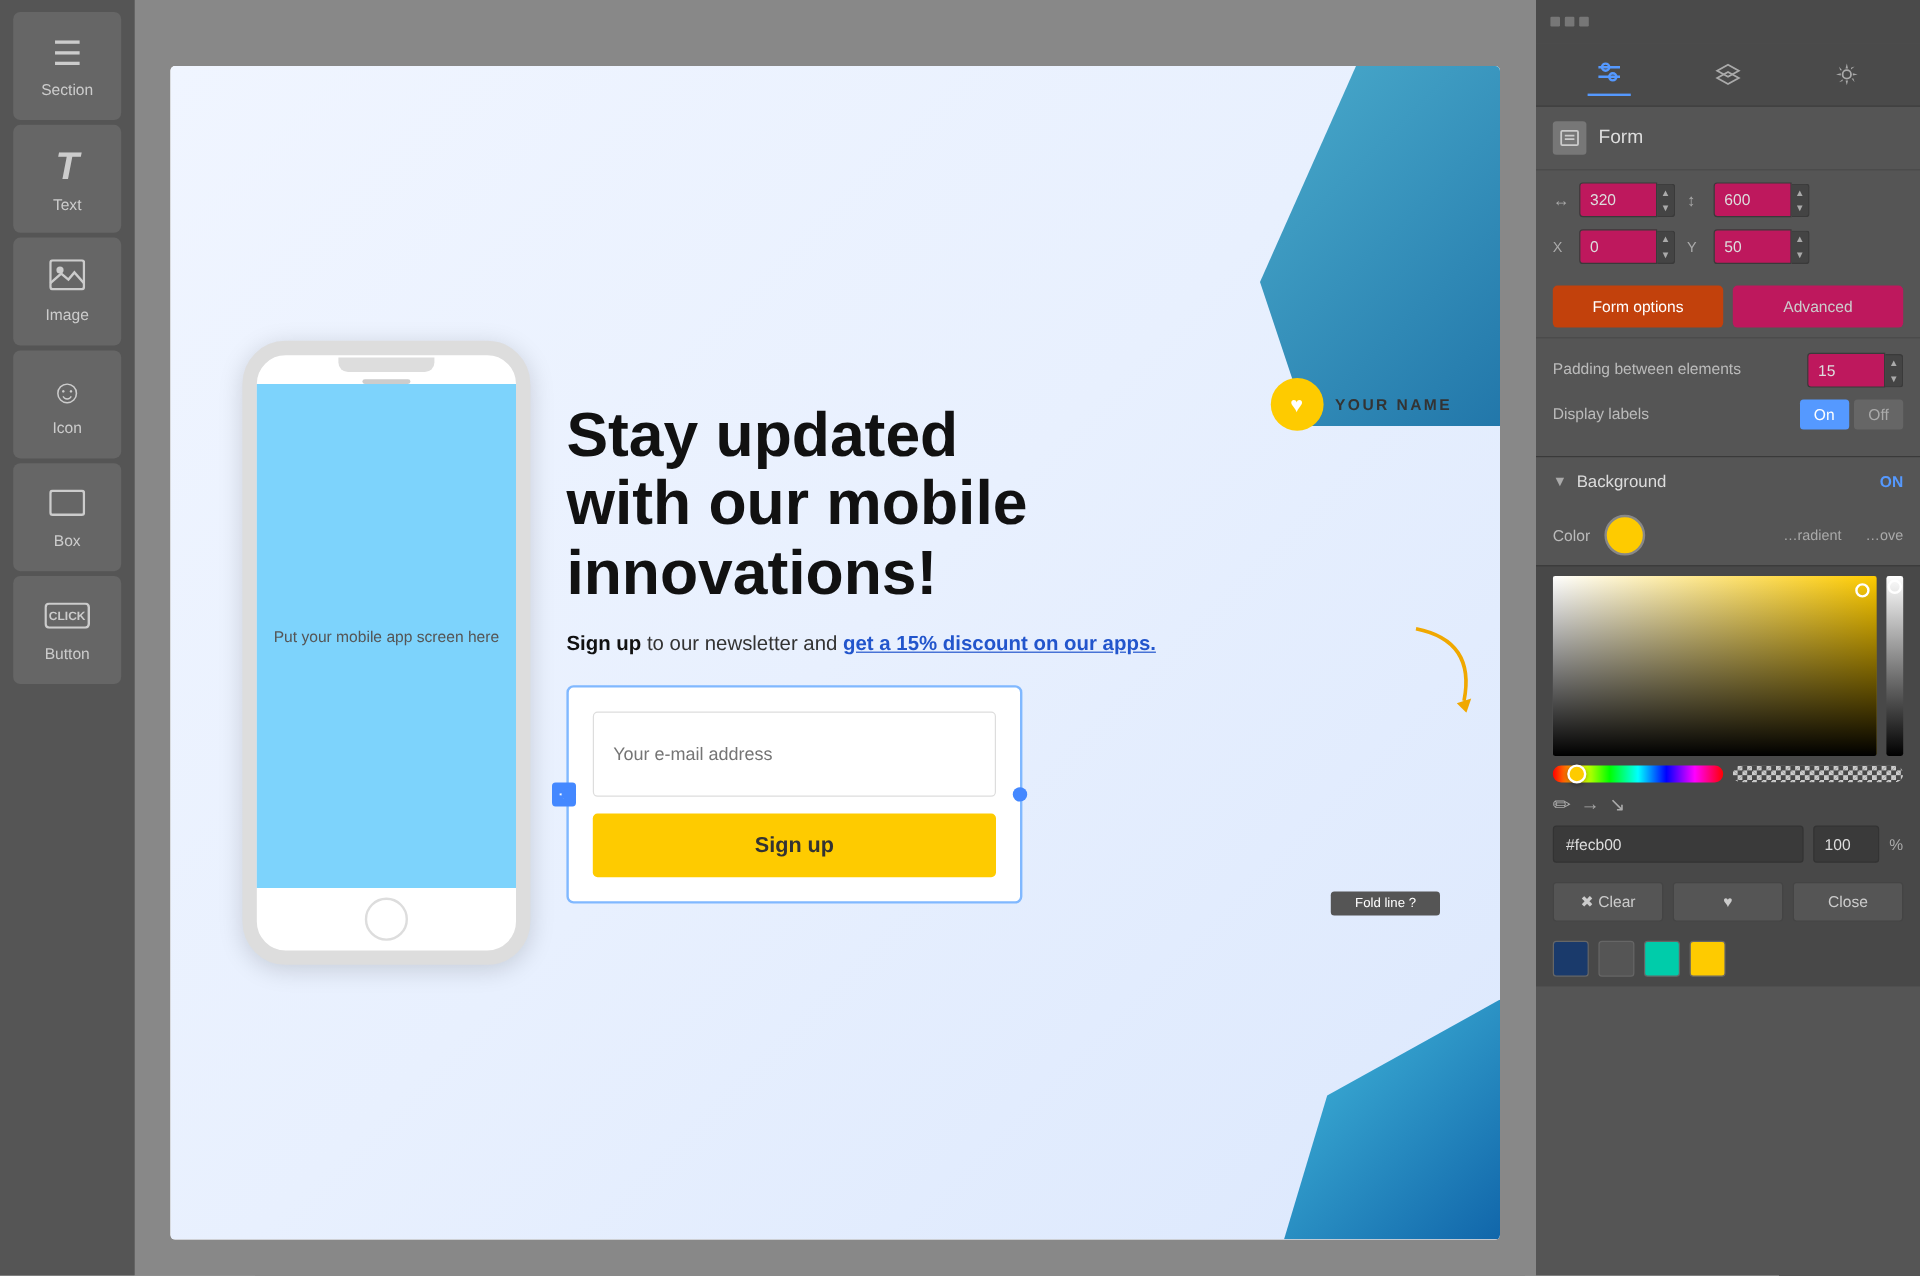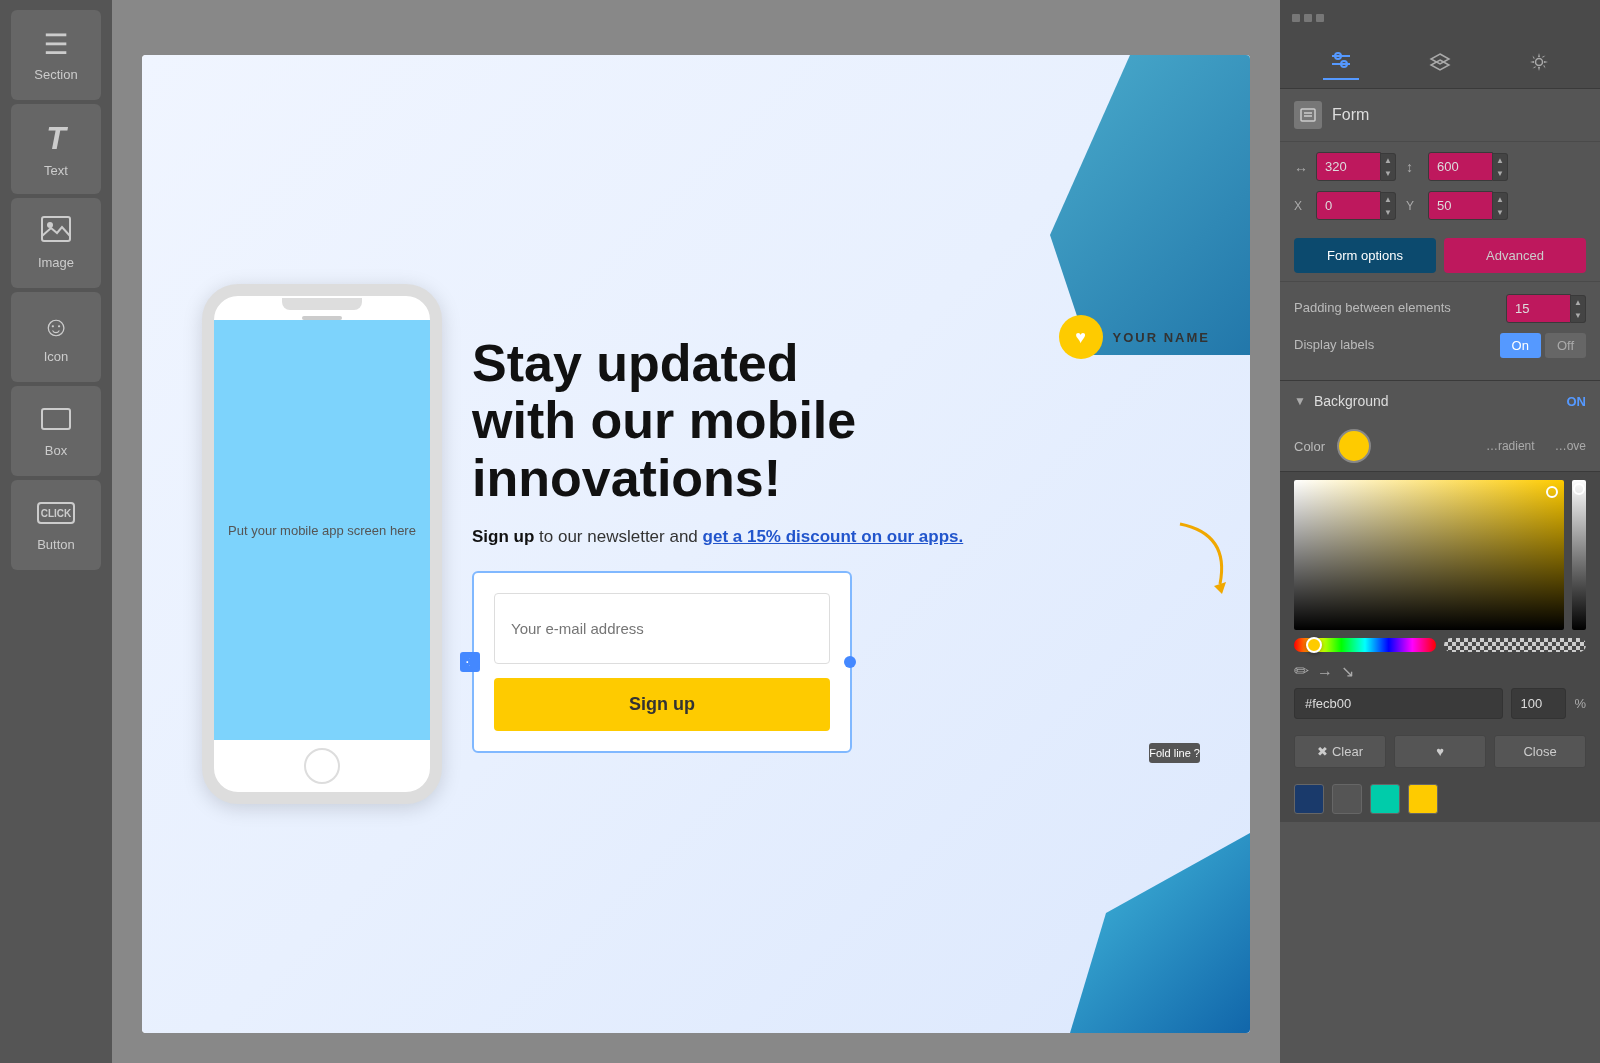--- a/index.html
+++ b/index.html
@@ -266,21 +266,21 @@
     }
 
     
     .fold-line {
       position: absolute;
       bottom: 30px;
       right: 50px;
       background: #555;
       color: white;
       font-size: 11px;
-      padding: 4px 0;
+      padding: 4px 20px;
       border-radius: 3px;
       display: flex;
       align-items: flex-end;
       gap: 4px;
     }
 
     
     .right-panel {
       width: 320px;
       background: #555;
@@ -419,21 +419,21 @@
     .opt-btn {
       flex: 1;
       padding: 10px;
       border: none;
       border-radius: 4px;
       cursor: pointer;
       font-size: 13px;
       font-weight: 500;
     }
     .opt-btn-active {
-      background: #0c4a6e;
+      background: #c2410c;
       color: white;
     }
     .opt-btn-inactive {
       background: #be185d;
       color: #ccc;
     }
 
     
     .panel-section {
       padding: 12px 14px;

